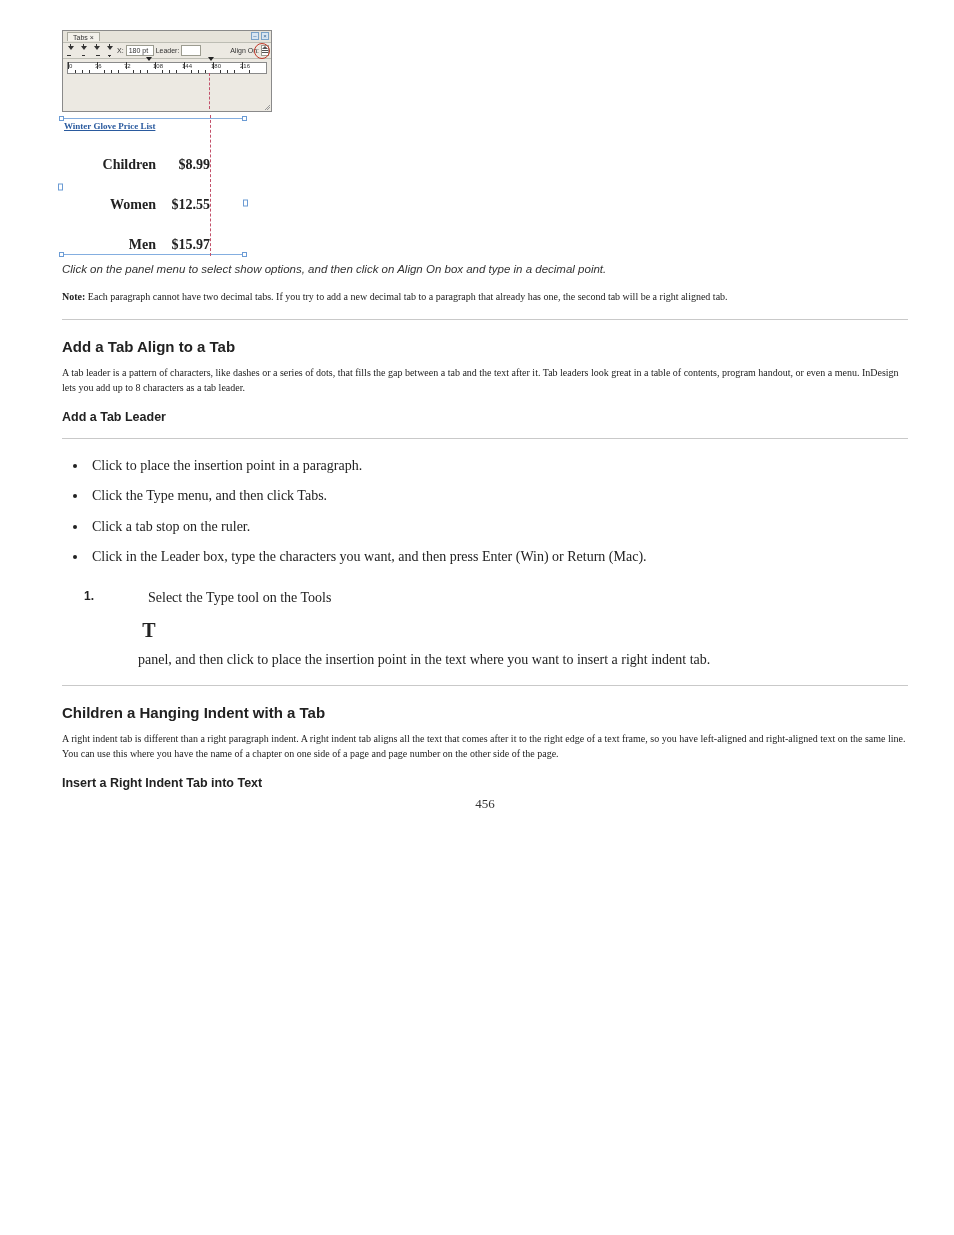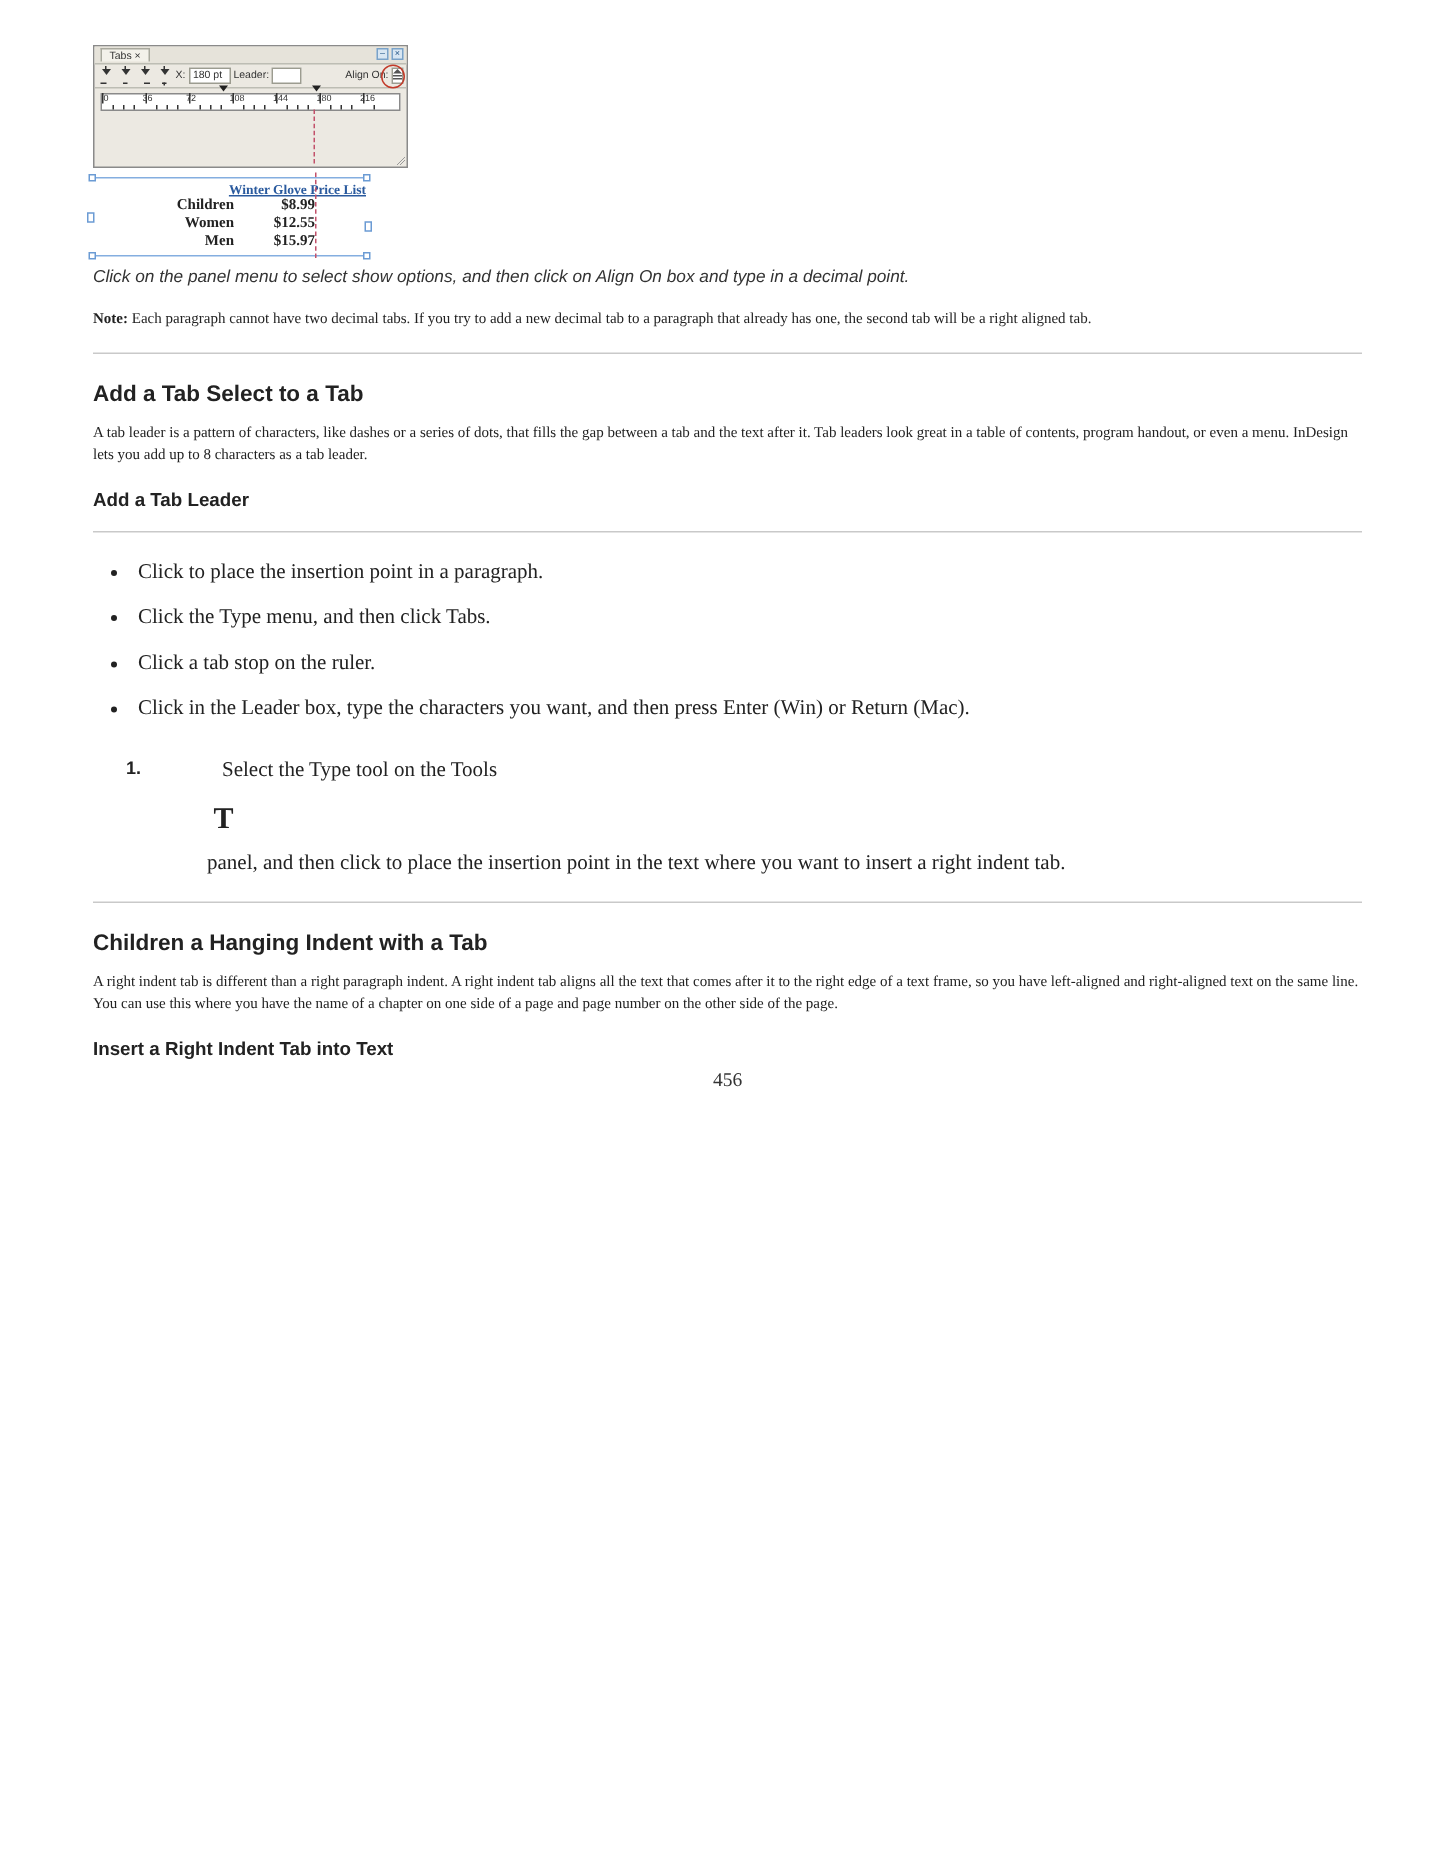--- a/index.html
+++ b/index.html
@@ -151,24 +151,24 @@
     position:absolute; width:5px; height:5px; border:1px solid #6b9bd4; background:#fff;
   }
   .tf-tl { left:-3px; top:-3px; }
   .tf-tr { right:-3px; top:-3px; }
   .tf-bl { left:-3px; bottom:-3px; }
   .tf-br { right:-3px; bottom:-3px; }
   .tf-ml { position:absolute; left:-4px; top:50%; width:5px; height:7px; border:1px solid #6b9bd4; background:#fff; transform:translateY(-50%);}
   .tf-mr { position:absolute; right:-4px; top:62%; width:5px; height:7px; border:1px solid #6b9bd4; background:#fff; transform:translateY(-50%);}
   .tf-title {
     color:#2a5a9e; font-weight:bold; text-decoration:underline;
-    font-size:9px; padding-left:2px;text-align:right;
+    font-size:9px; padding-left:2px;
   }
   .tf-row {
-    display:flex; font-size:10px; line-height:12px;
+    display:flex; font-size:14px; line-height:12px;margin-top:28px;
   }
   .tf-row .c1 { width:100px; text-align:right; padding-right:6px; font-weight:bold;}
   .tf-row .c2 { width:48px; text-align:right; font-weight:bold;}
   .tf-guide {
     position:absolute; top:-4px; bottom:-2px; width:0;
     border-left:1px dashed #c2516a; left:148px;
   }
 
   
   .figcap {
@@ -334,21 +334,21 @@
 
   <div class="figcap">Click on the panel menu to select show options, and then click on Align On box and type in a decimal point.</div>
 
   <p class="body">
     <strong>Note:</strong>
     <span>Each paragraph cannot have two decimal tabs. If you try to add a new decimal tab to a paragraph that already has one, the second tab will be a right aligned tab.</span>
   </p>
 
   <hr class="sep">
 
-  <h3 class="section">Add a Tab Select to a Tab</h3>
+  <h3 class="section">Add a Tab Align to a Tab</h3>
   <p class="body">A tab leader is a pattern of characters, like dashes or a series of dots, that fills the gap between a tab and the text after it. Tab leaders look great in a table of contents, program handout, or even a menu. InDesign lets you add up to 8 characters as a tab leader.</p>
 
   <h3 class="subhead">Add a Tab Leader</h3>
 
   <hr class="sep">
 
   <ul class="steps">
     <li>Click to place the insertion point in a paragraph.</li>
     <li>Click the Type menu, and then click Tabs.</li>
     <li>Click a tab stop on the ruler.</li>

